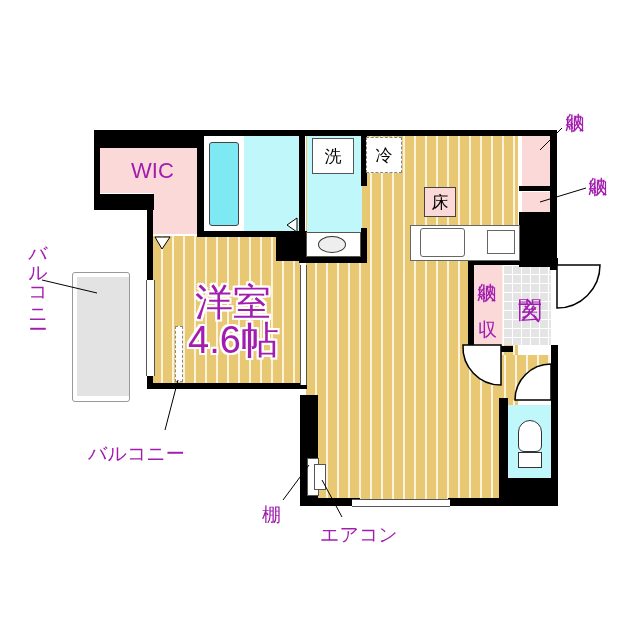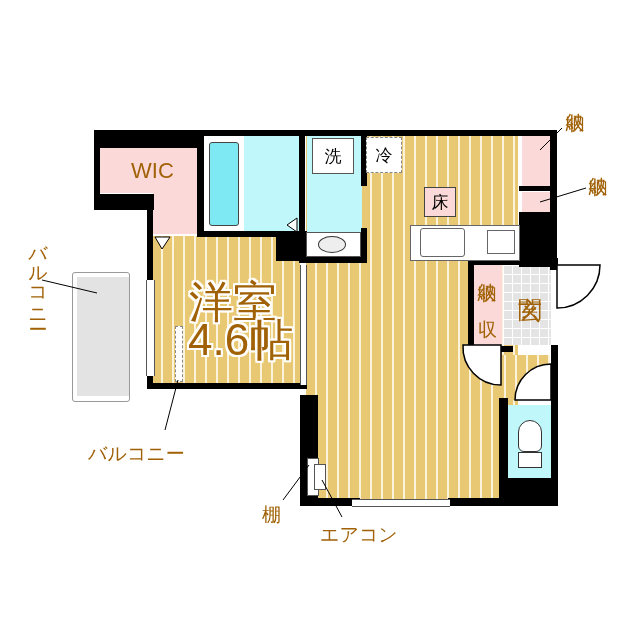--- a/index.html
+++ b/index.html
@@ -6,22 +6,22 @@
   body { width:640px; height:640px; position:relative; overflow:hidden; font-family:"DejaVu Sans", sans-serif; }
   .abs { position:absolute; }
   .wall { position:absolute; background:#000; }
   .wood { position:absolute; background-color:#e8c872;
     background-image: repeating-linear-gradient(90deg, #e8c872 0px, #e8c872 9px, #fbf3dc 9px, #fbf3dc 11px); }
   .pink { position:absolute; background:#fbd9d9; }
   .cyan { position:absolute; background:#bff7fb; }
   .tile { position:absolute; background-color:#e4e4e4;
     background-image: linear-gradient(#ffffff 1px, transparent 1px), linear-gradient(90deg, #ffffff 1px, transparent 1px);
     background-size: 9px 9px; }
-  .label { position:absolute; color:#a16207; white-space:nowrap; }
-  .room-big { font-family:"Liberation Sans", sans-serif; font-size:44px; line-height:38px; text-align:center;
+  .label { position:absolute; color:#a21caf; white-space:nowrap; }
+  .room-big { font-family:"Liberation Sans", sans-serif; font-size:38px; line-height:38px; text-align:center;
     text-shadow: -2px -2px 0 #fff, 2px -2px 0 #fff, -2px 2px 0 #fff, 2px 2px 0 #fff, 0 2px 0 #fff, 0 -2px 0 #fff, 2px 0 0 #fff, -2px 0 0 #fff; }
   .small { font-size:19px; line-height:22px; }
   .vert { writing-mode: vertical-rl; }
   .box { position:absolute; border:1px solid #555; background:#fff; box-sizing:border-box; display:flex; align-items:center; justify-content:center; font-size:17px; }
   svg { position:absolute; left:0; top:0; }
 </style>
 </head>
 <body>
 
 <div class="abs" style="left:72px;top:272px;width:56px;height:128px;border:1px solid #999;border-radius:3px;background:#fff;"></div>

